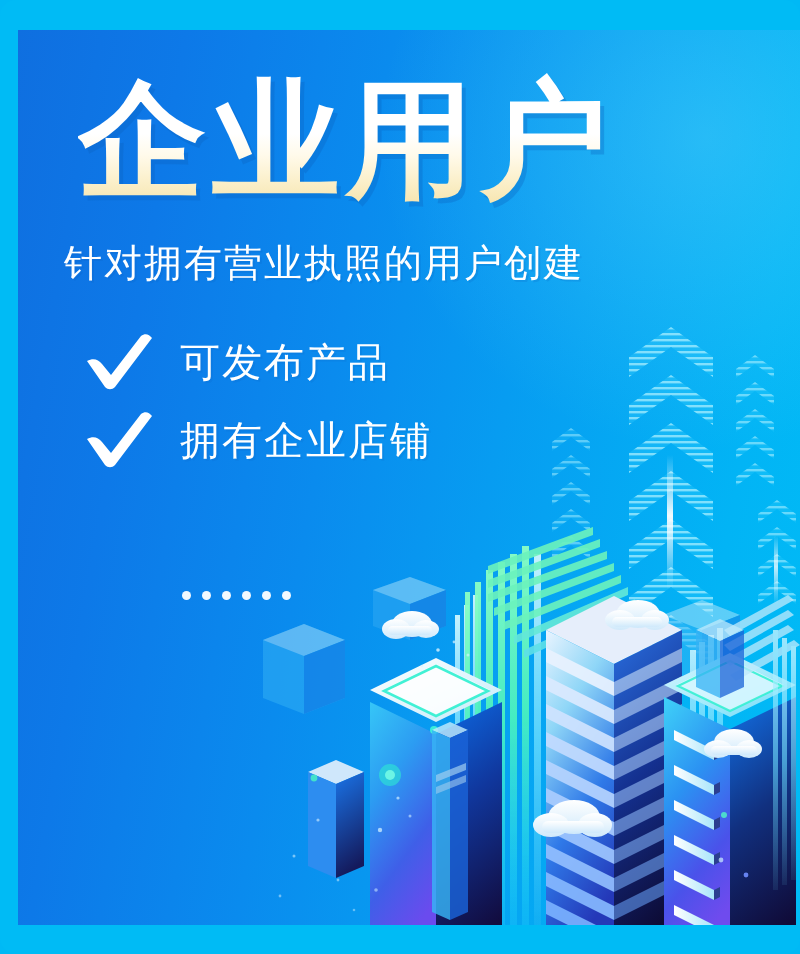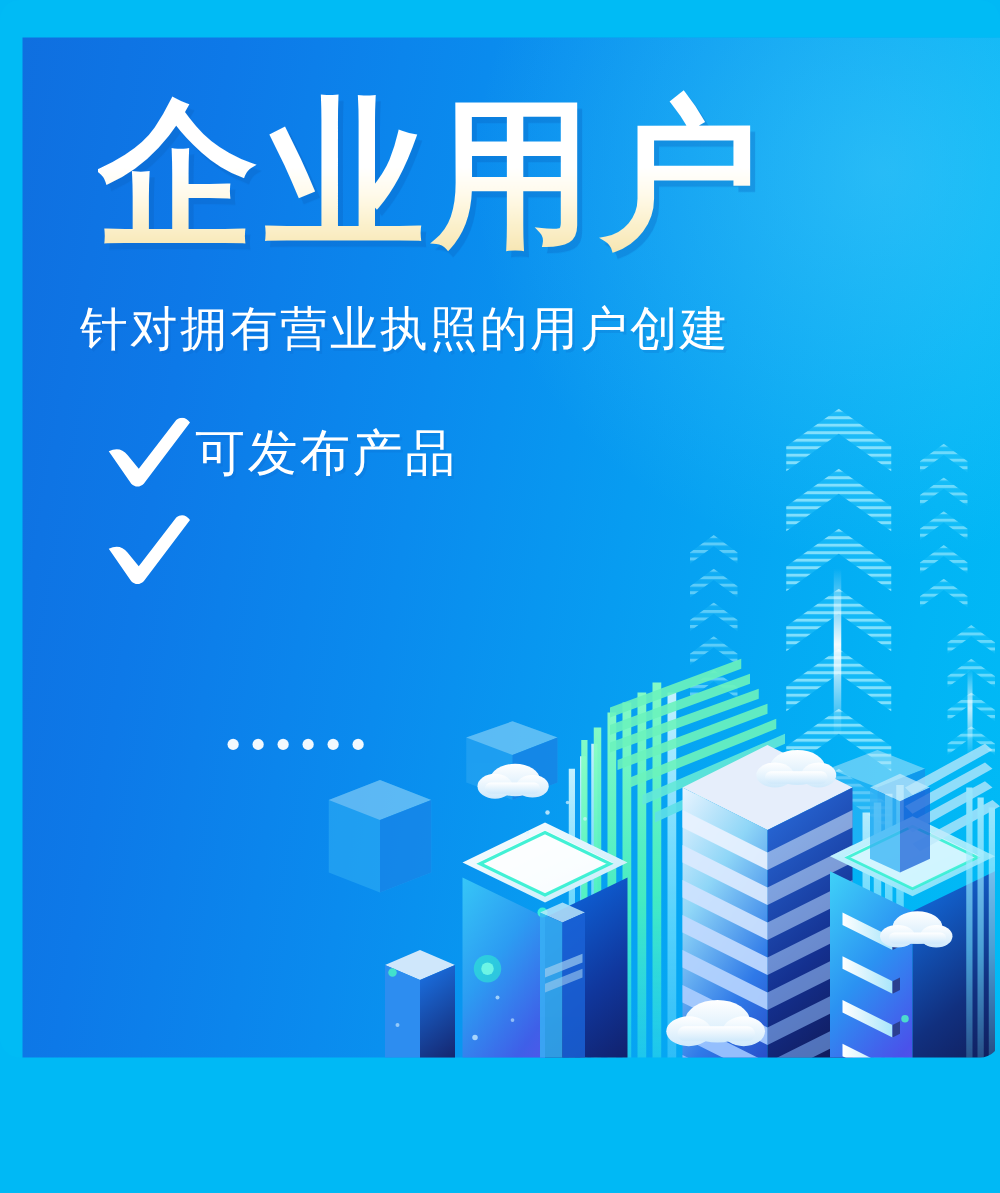--- a/index.html
+++ b/index.html
@@ -6,21 +6,21 @@
   html, body {
     width:800px; height:954px;
     background:#00b9f5;
     font-family:"Liberation Sans","DejaVu Sans",sans-serif;
     overflow:hidden;
   }
 
   
   .card {
     position:relative;
-    width:800px; height:846px;
+    width:800px; height:954px;
     background:#00bbf5;
     border-radius:16px;
     overflow:hidden;
   }
 
   
   .panel {
     position:absolute;
     left:18px; top:30px;
     width:782px; height:895px;
@@ -69,21 +69,21 @@
     letter-spacing:2px;
     color:#ffffff;
     white-space:nowrap;
     text-shadow:2px 2px 0 rgba(11,95,190,.18);
   }
 
   
   .features { position:absolute; left:66px; top:298px; }
   .feature-row {
     display:flex; align-items:center;
-    height:68px; margin-bottom:10px;
+    height:68px; margin-bottom:10px;gap:24px;
   }
   .check { width:72px; height:56px; flex:0 0 72px; }
   .check svg { display:block; width:72px; height:56px; }
   .feature-label {
     font-size:40px; font-weight:500; color:#ffffff;
     letter-spacing:2px; white-space:nowrap;
     text-shadow:2px 2px 0 rgba(11,95,190,.15);
   }
 
   
@@ -472,20 +472,21 @@
           <span class="feature-label">可发布产品</span>
         </div>
 
 
         <div class="feature-row">
           <span class="check">
             <svg viewBox="0 0 72 56" xmlns="http://www.w3.org/2000/svg">
               <path d="M3,27 C9,24 14,25 18,30 L27,41 L57,2 C61,-1 65,0 68,4 L31,53 C28,56 24,56 21,53 Z" fill="#ffffff"></path>
             </svg>
           </span>
+          <span class="feature-label">拥有企业店铺</span>
         </div>
 
       </div>
 
       <div class="dots">
         <span class="dot"></span>
         <span class="dot"></span>
         <span class="dot"></span>
         <span class="dot"></span>
         <span class="dot"></span>

